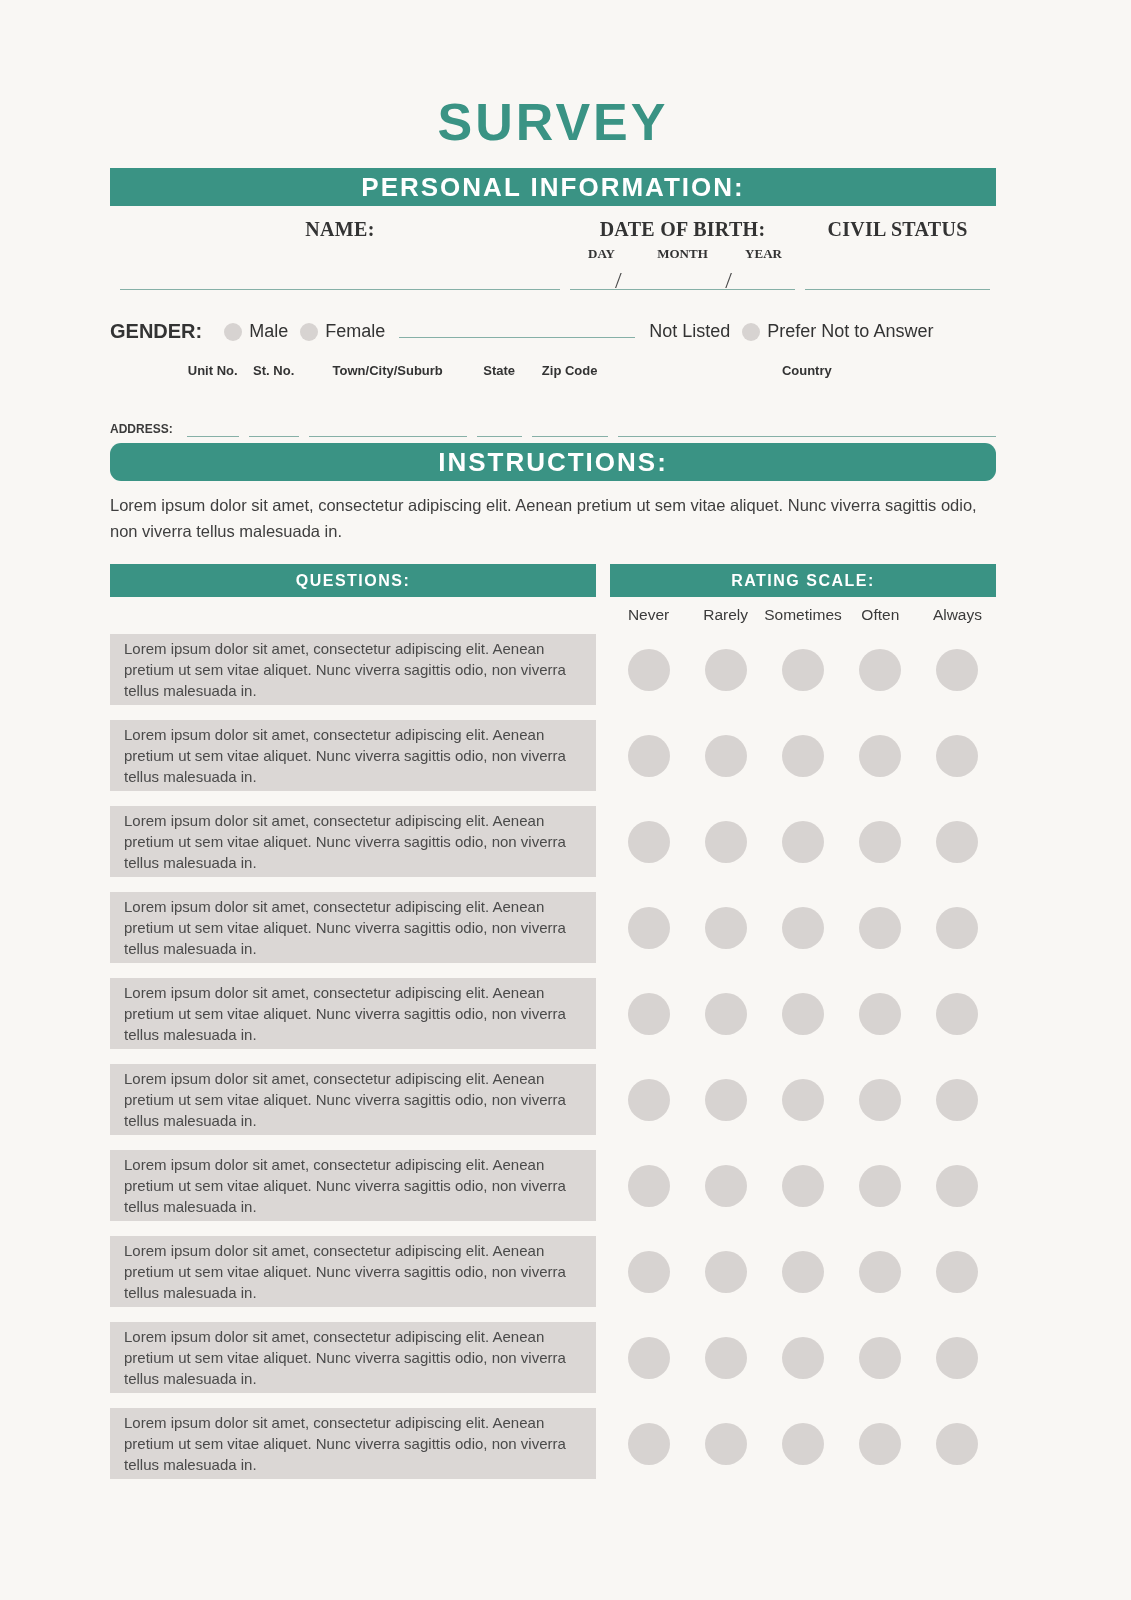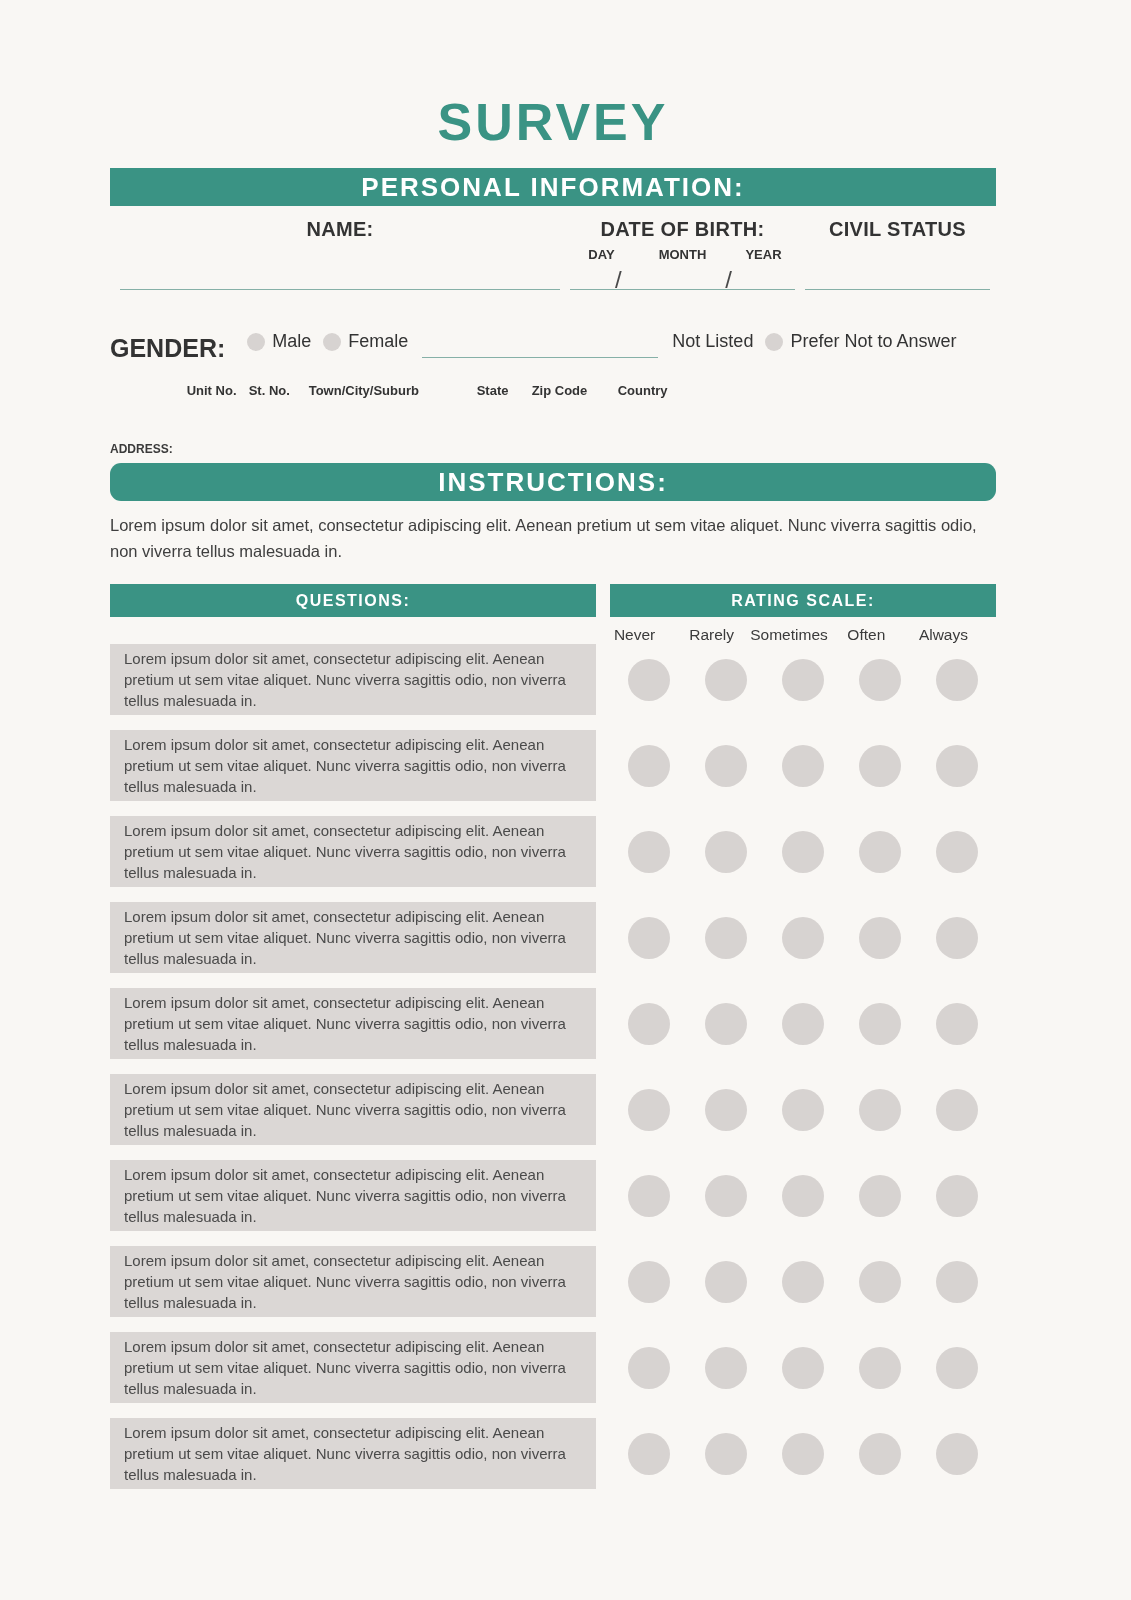--- a/index.html
+++ b/index.html
@@ -25,60 +25,60 @@
   }
   .banner{
     background:var(--teal);color:#ffffff;font-weight:700;text-align:center;
     letter-spacing:2px;
   }
   .banner-lg{height:38px;line-height:38px;font-size:26px;}
   .banner-sm{height:33px;line-height:33px;font-size:16px;letter-spacing:1.5px;}
 
   
   .fields-row{display:flex;padding-left:10px;margin-top:12px;}
-  .field-col{display:flex;flex-direction:column;justify-content:space-between;height:72px;}
+  .field-col{display:flex;flex-direction:column;justify-content:space-between;height:72px;font-family:Liberation Serif, serif;}
   .col-name{width:440px;}
   .col-dob{width:225px;margin-left:10px;}
   .col-civil{width:185px;margin-left:10px;}
   .field-label{text-align:center;font-size:20px;font-weight:600;color:#333;letter-spacing:0.3px;}
   .line{border-bottom:1.5px solid var(--line);}
   .dob-sub{display:flex;font-size:13px;font-weight:600;color:#333;margin-top:1px;}
   .dob-sub span{display:block;text-align:center;}
   .dob-sub .p1{width:28%;}
   .dob-sub .p2{width:44%;}
   .dob-sub .p3{width:28%;}
   .dob-line{position:relative;height:24px;}
   .dob-line .slash{position:absolute;bottom:-5px;font-size:24px;font-weight:300;color:#4a4a4a;}
   .dob-line .s1{left:20%;}
   .dob-line .s2{left:69%;}
 
   
   .gender-row{display:flex;align-items:center;margin-top:30px;font-size:18px;color:#333;}
-  .gender-label{font-size:25px;font-weight:600;margin-right:10px;margin-top:14px;}
+  .gender-label{font-size:20px;font-weight:600;margin-right:10px;}
   .radio{width:18px;height:18px;border-radius:50%;background:var(--circle-gray);margin:0 7px 0 12px;flex:0 0 auto;}
   .gender-line{width:236px;border-bottom:1.5px solid var(--line);align-self:flex-end;margin:0 14px 5px 14px;height:0;}
 
   
   .address-row{display:flex;align-items:flex-end;margin-top:20px;}
   .address-label{font-size:12px;font-weight:600;margin-right:14px;padding-bottom:1px;white-space:nowrap;}
   .addr-cols{display:flex;flex:1;gap:10px;}
-  .addr-col{display:flex;flex-direction:row;justify-content:space-between;height:74px;text-align:center;}
+  .addr-col{display:flex;flex-direction:column;justify-content:space-between;height:74px;text-align:center;}
   .addr-col .small-label{font-size:13px;font-weight:600;color:#333;white-space:nowrap;}
   .ac1{width:52px;}.ac2{width:50px;}.ac3{width:152px;}.ac4{width:158px;}
   .ac5{width:45px;}.ac6{width:76px;}.ac7{flex:1;}
 
   
   .instructions-banner{margin-top:6px;border-radius:11px;}
   .instructions-text{margin-top:12px;font-size:16.5px;line-height:1.55;color:#3f3f3f;}
 
   
   .qa-header{display:flex;gap:14px;margin-top:20px;}
   .qa-left{width:486px;}
   .qa-right{width:386px;}
-  .qa-sub{display:flex;margin-top:9px;margin-bottom:0;}
+  .qa-sub{display:flex;gap:14px;margin-top:9px;margin-bottom:10px;}
   .rating-labels{display:grid;grid-template-columns:repeat(5,1fr);font-size:15.5px;color:#3b3b3b;text-align:center;}
   .q-row{display:flex;gap:14px;margin-bottom:15px;}
   .q-box{
     width:486px;background:var(--box-gray);padding:4px 14px;
     font-size:15px;line-height:1.4;color:#4a4a4a;
     display:flex;align-items:center;min-height:70px;
   }
   .q-ratings{width:386px;display:grid;grid-template-columns:repeat(5,1fr);align-items:center;justify-items:center;}
   .circle{width:42px;height:42px;border-radius:50%;background:var(--circle-gray);}
 </style>

